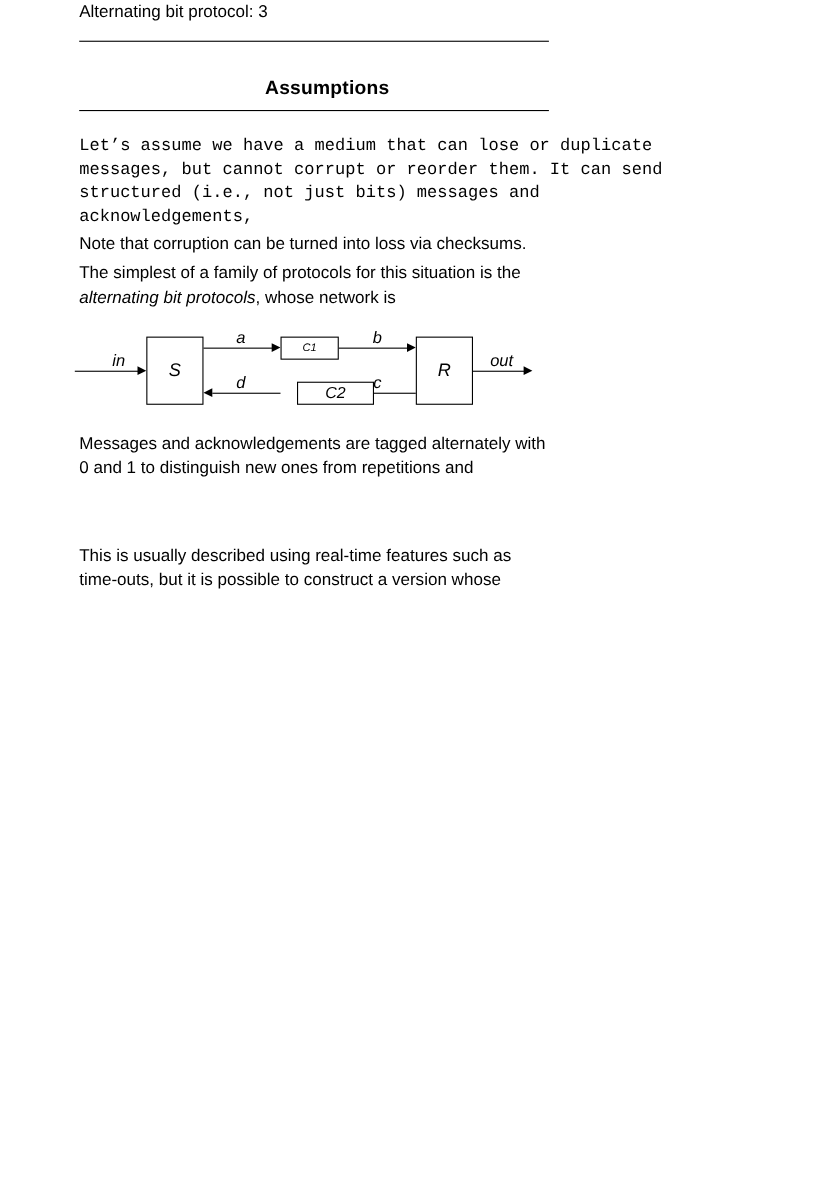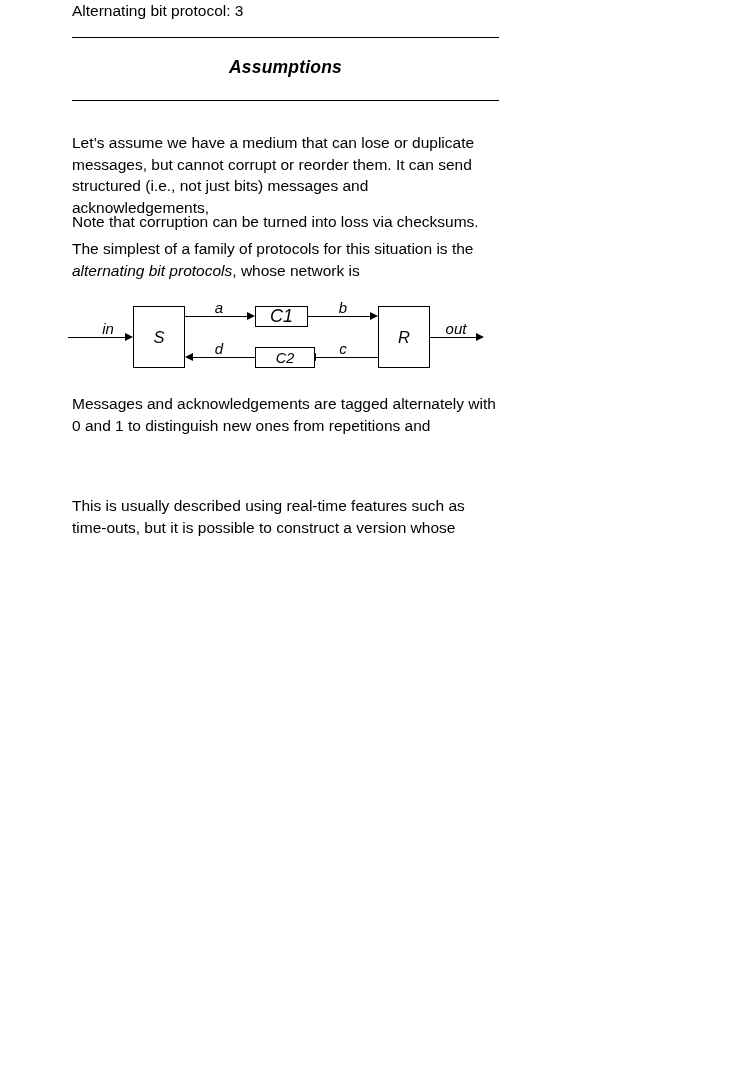--- a/index.html
+++ b/index.html
@@ -14,46 +14,45 @@
   .header {
     position: absolute; top: 0; left: 72px; width: 426px;
     font-size: 15.5px; line-height: 21.7px; text-align: left;
     white-space: nowrap;
   }
   .rule { position: absolute; left: 72px; width: 427px; height: 1.3px; background: #000; }
   .rule-top { top: 37px; }
   .rule-bottom { top: 100px; }
 
   .title {
-    position: absolute; top: 57px; left: 72px; width: 427px; margin: 0;
+    position: absolute; top: 57px; left: 72px; width: 427px; margin: 12px;
     font-size: 17.5px; font-weight: bold; text-align: center;
     letter-spacing: 0.2px;
-    font-style: italic;
   }
 
   .para { position: absolute; left: 72px; width: 440px; font-size: 15.5px; line-height: 21.7px; }
   .para .line { white-space: nowrap; }
-  .p1 { top: 132px; }
+  .p1 { top: 122px; font-family: Liberation Mono, monospace; }
   .note { top: 211px; }
   .p2 { top: 238px; }
   .p3 { top: 393px; }
   .p4 { top: 495px; }
   .it { font-style: italic; }
 
   
   .diagram { position: absolute; left: 60px; top: 296px; width: 440px; height: 85px; }
   .dbox {
     position: absolute; box-sizing: border-box; border: 1.2px solid #000;
     display: flex; align-items: center; justify-content: center;
     font-style: italic; background: #fff;
   }
   .box-s  { left: 73px;  top: 10px; width: 52px; height: 62px; font-size: 16.5px; }
   .box-r  { left: 318px; top: 10px; width: 52px; height: 62px; font-size: 16.5px; }
-  .box-c1 { left: 195px; top: 10px; width: 53px; height: 21px; font-size: 18px; }
-  .box-c2 { left: 195px; top: 51px; width: 60px; height: 21px; font-size: 14.5px; }
+  .box-c1 { left: 195px; top: 10px; width: 53px; height: 21px; font-size: 10px; }
+  .box-c2 { left: 210px; top: 51px; width: 70px; height: 21px; font-size: 14.5px; }
 
   .dline { position: absolute; height: 1.3px; background: #000; }
   .ah { position: absolute; width: 0; height: 0; border-top: 4.5px solid transparent; border-bottom: 4.5px solid transparent; }
   .ah-r { border-left: 8px solid #000; }
   .ah-l { border-right: 8px solid #000; }
 
   .dlabel {
     position: absolute; font-style: italic; font-size: 15px; line-height: 1;
     transform: translateX(-50%); white-space: nowrap;
   }

